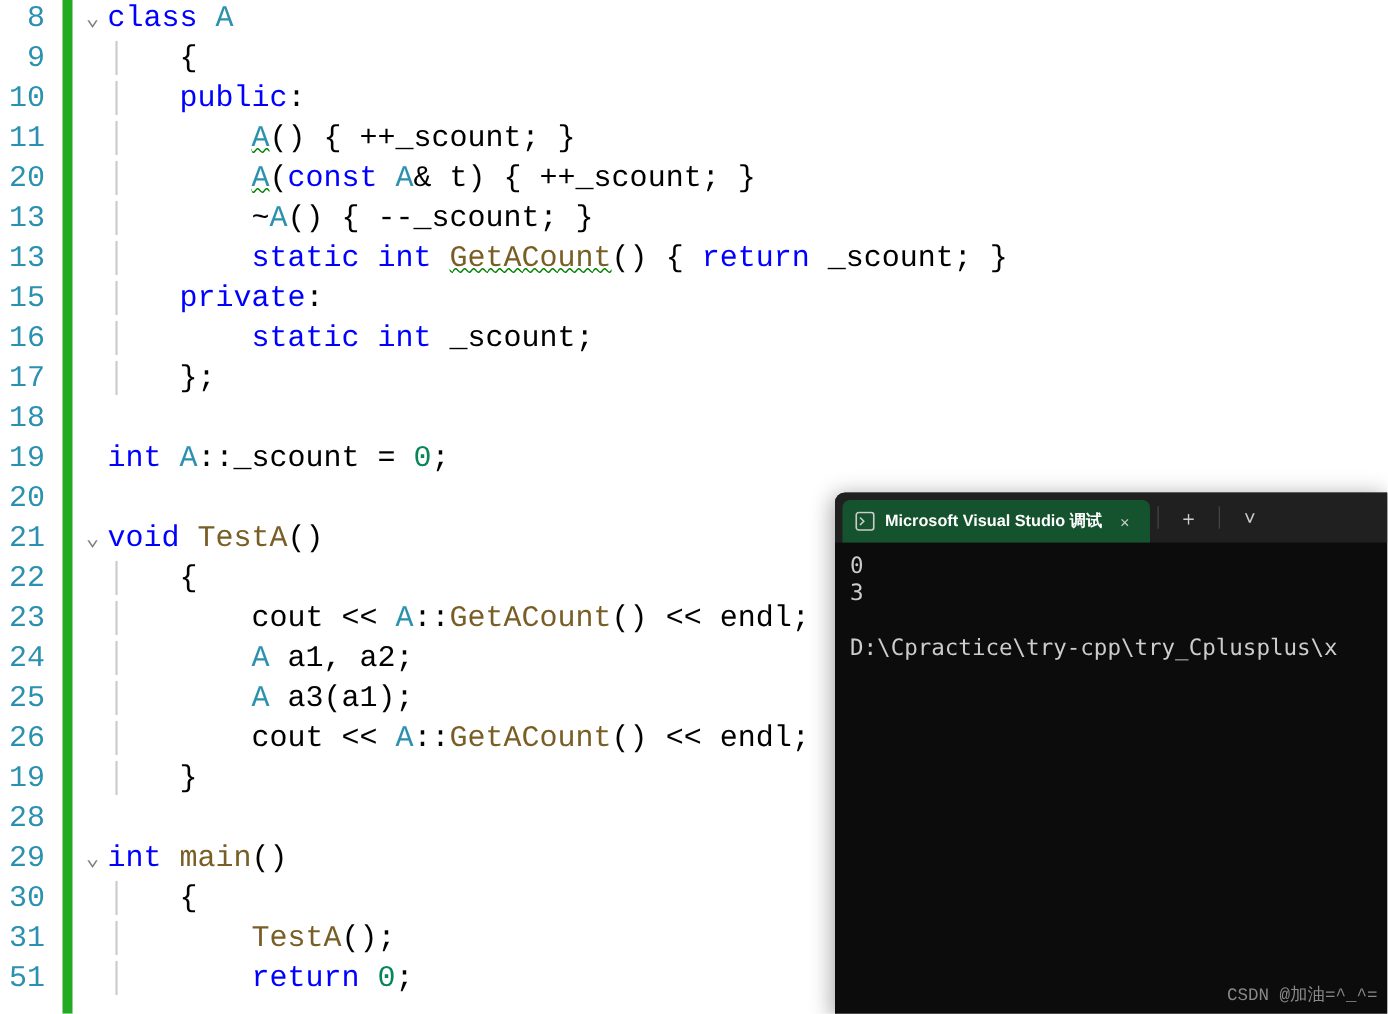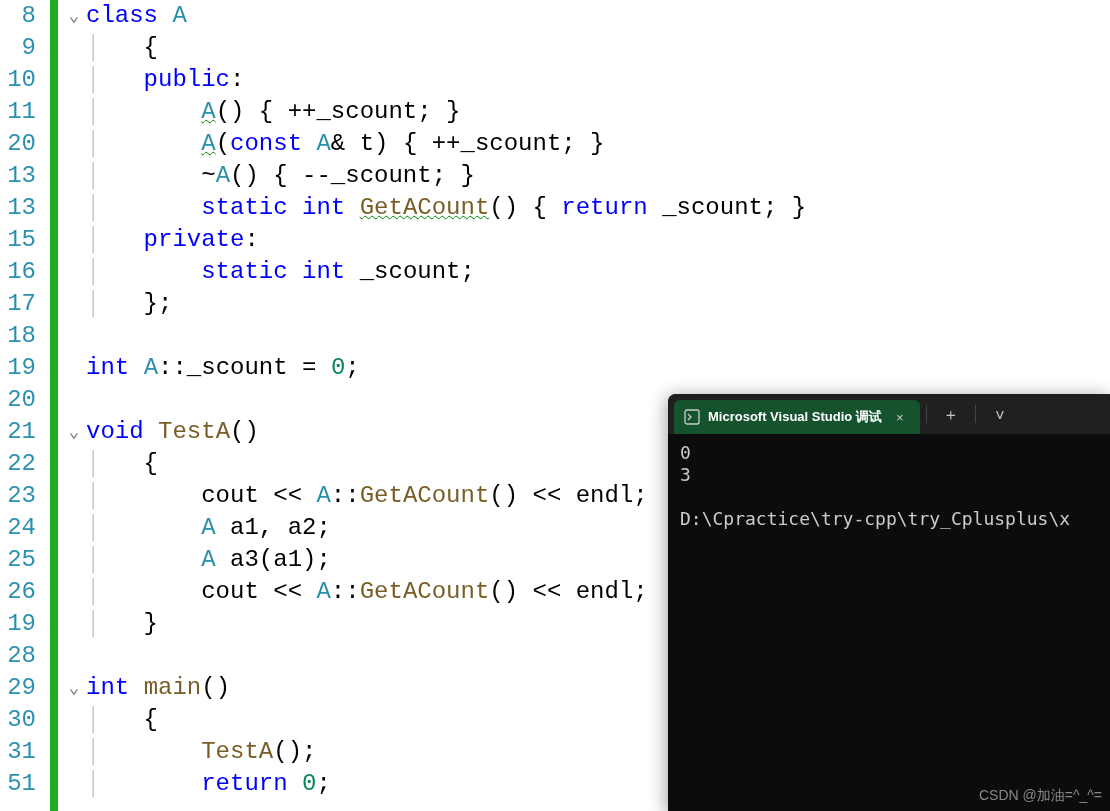--- a/index.html
+++ b/index.html
@@ -139,21 +139,21 @@
   width: 1.5px;
   height: 18px;
   background: #cccccc;
   vertical-align: middle;
 }
 .watermark {
   position: absolute;
   right: 8px;
   bottom: 6px;
   color: #888888;
-  font-family: Liberation Sans, sans-serif;
+  font-family: Liberation Mono, monospace;
   font-size: 14px;
 }
 </style>
 </head>
 <body>
 
 <div class="editor">
   <div class="gutter" id="gutter">
       <div>8</div>
       <div>9</div>

